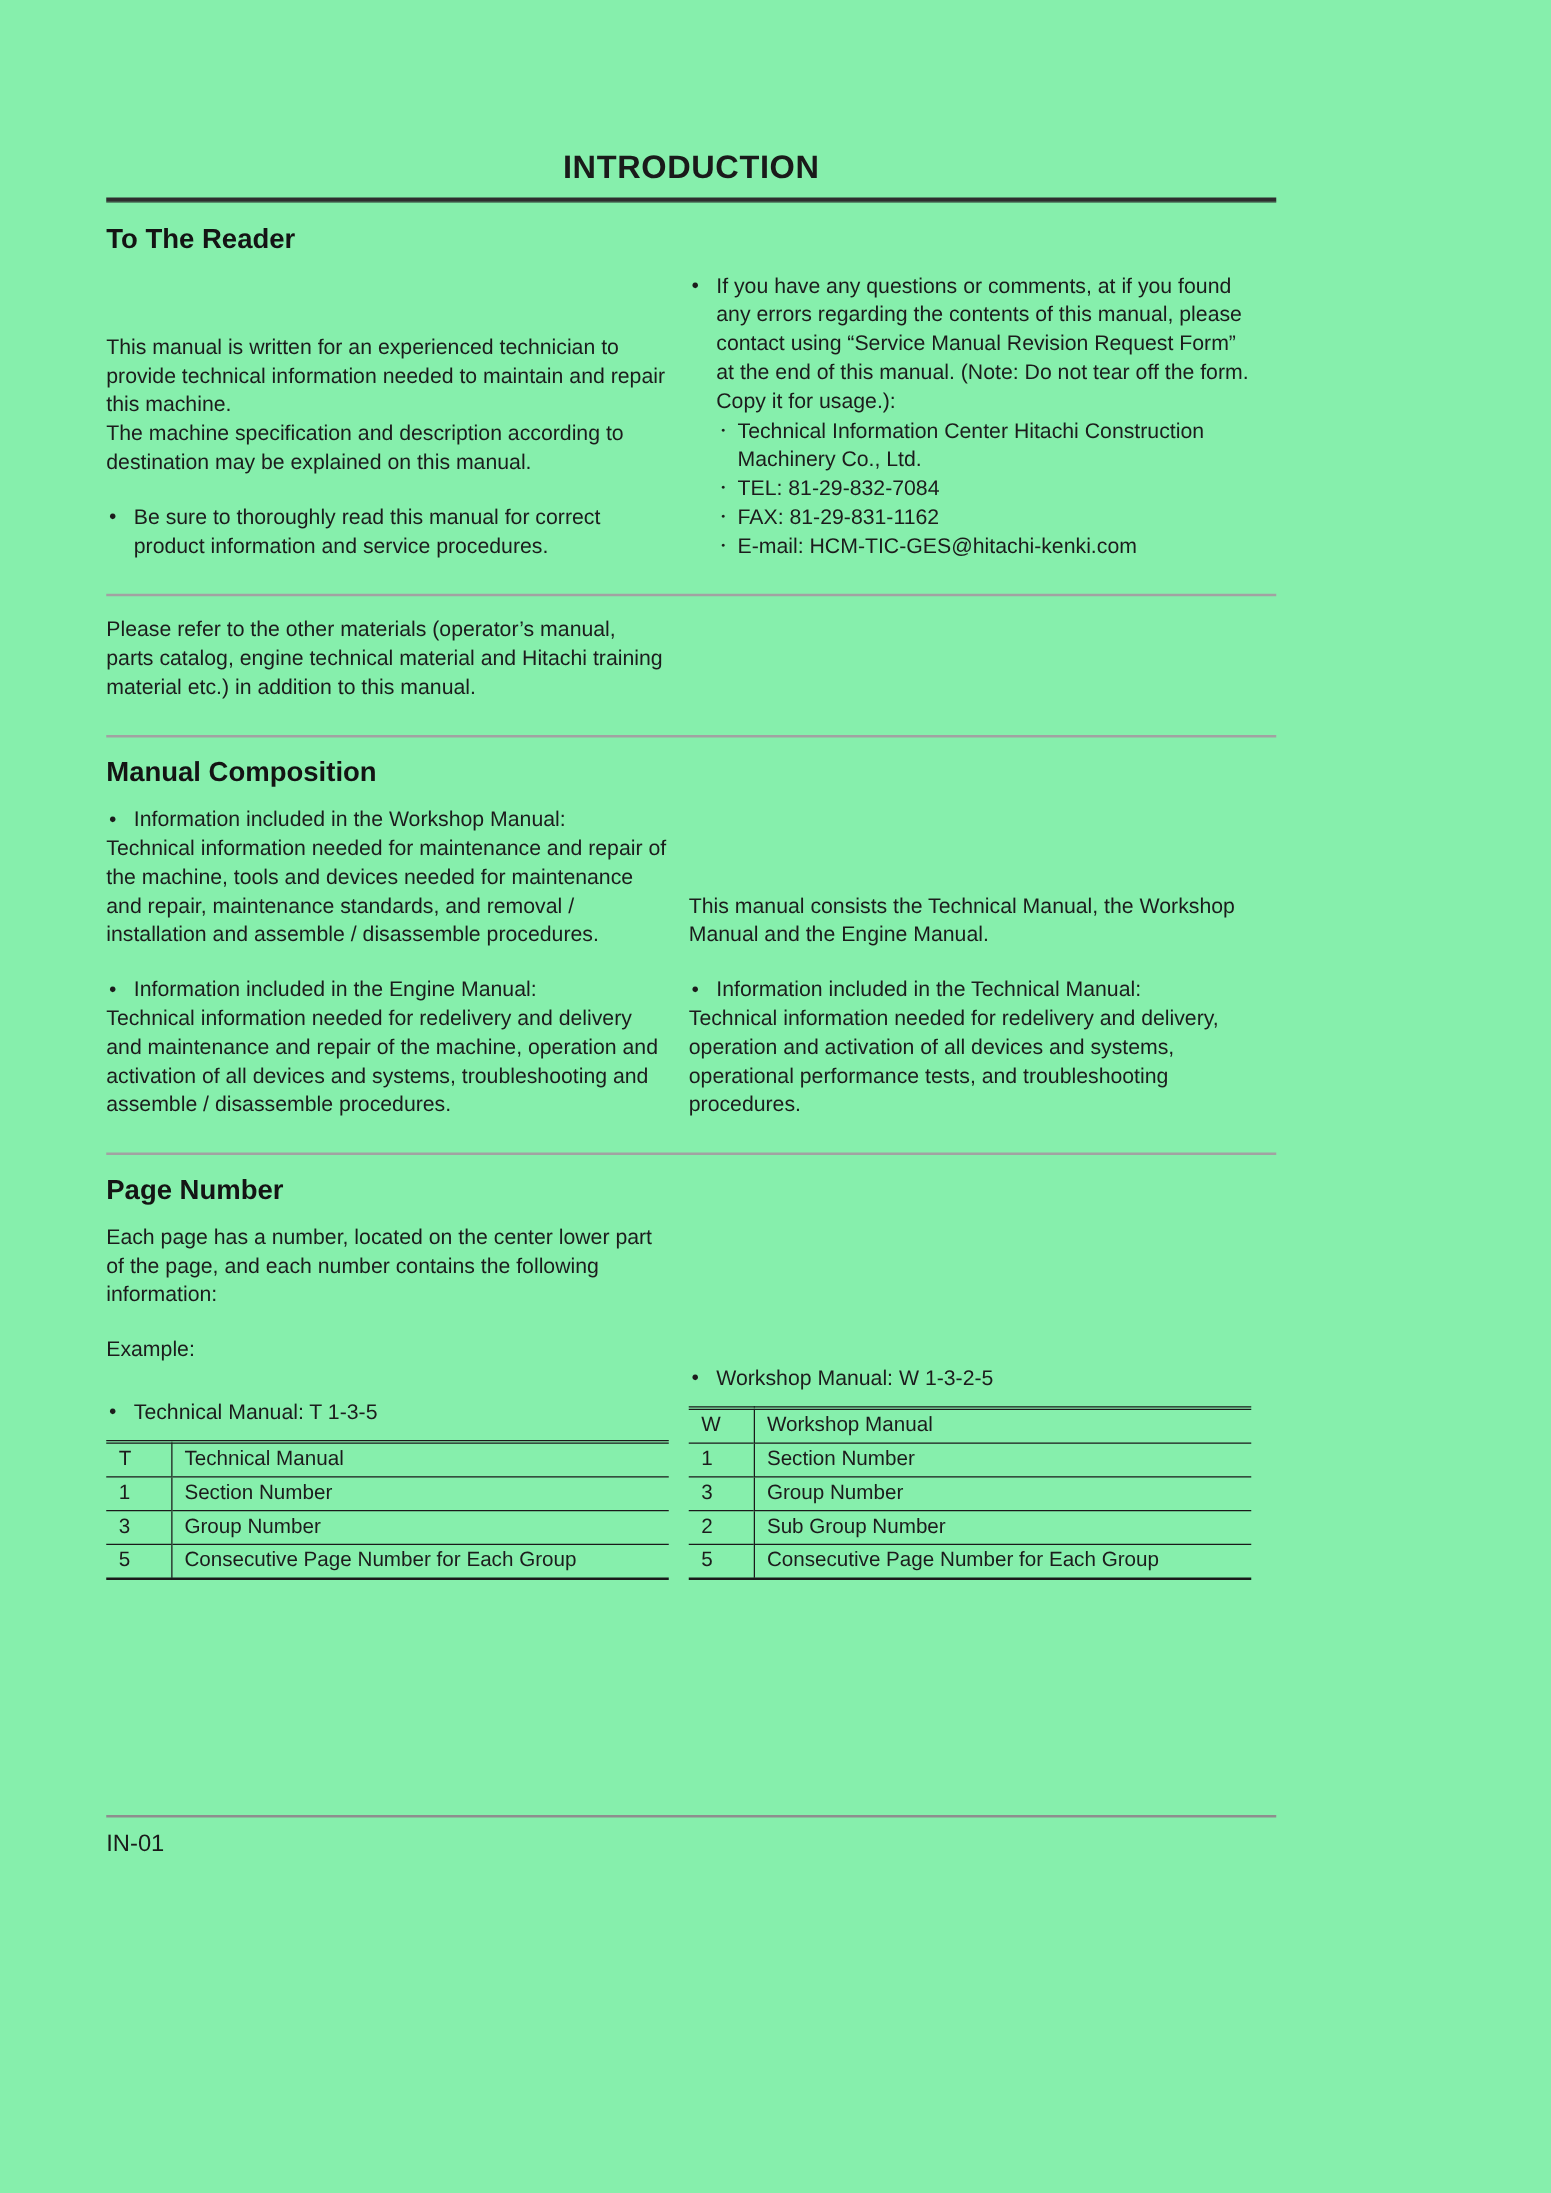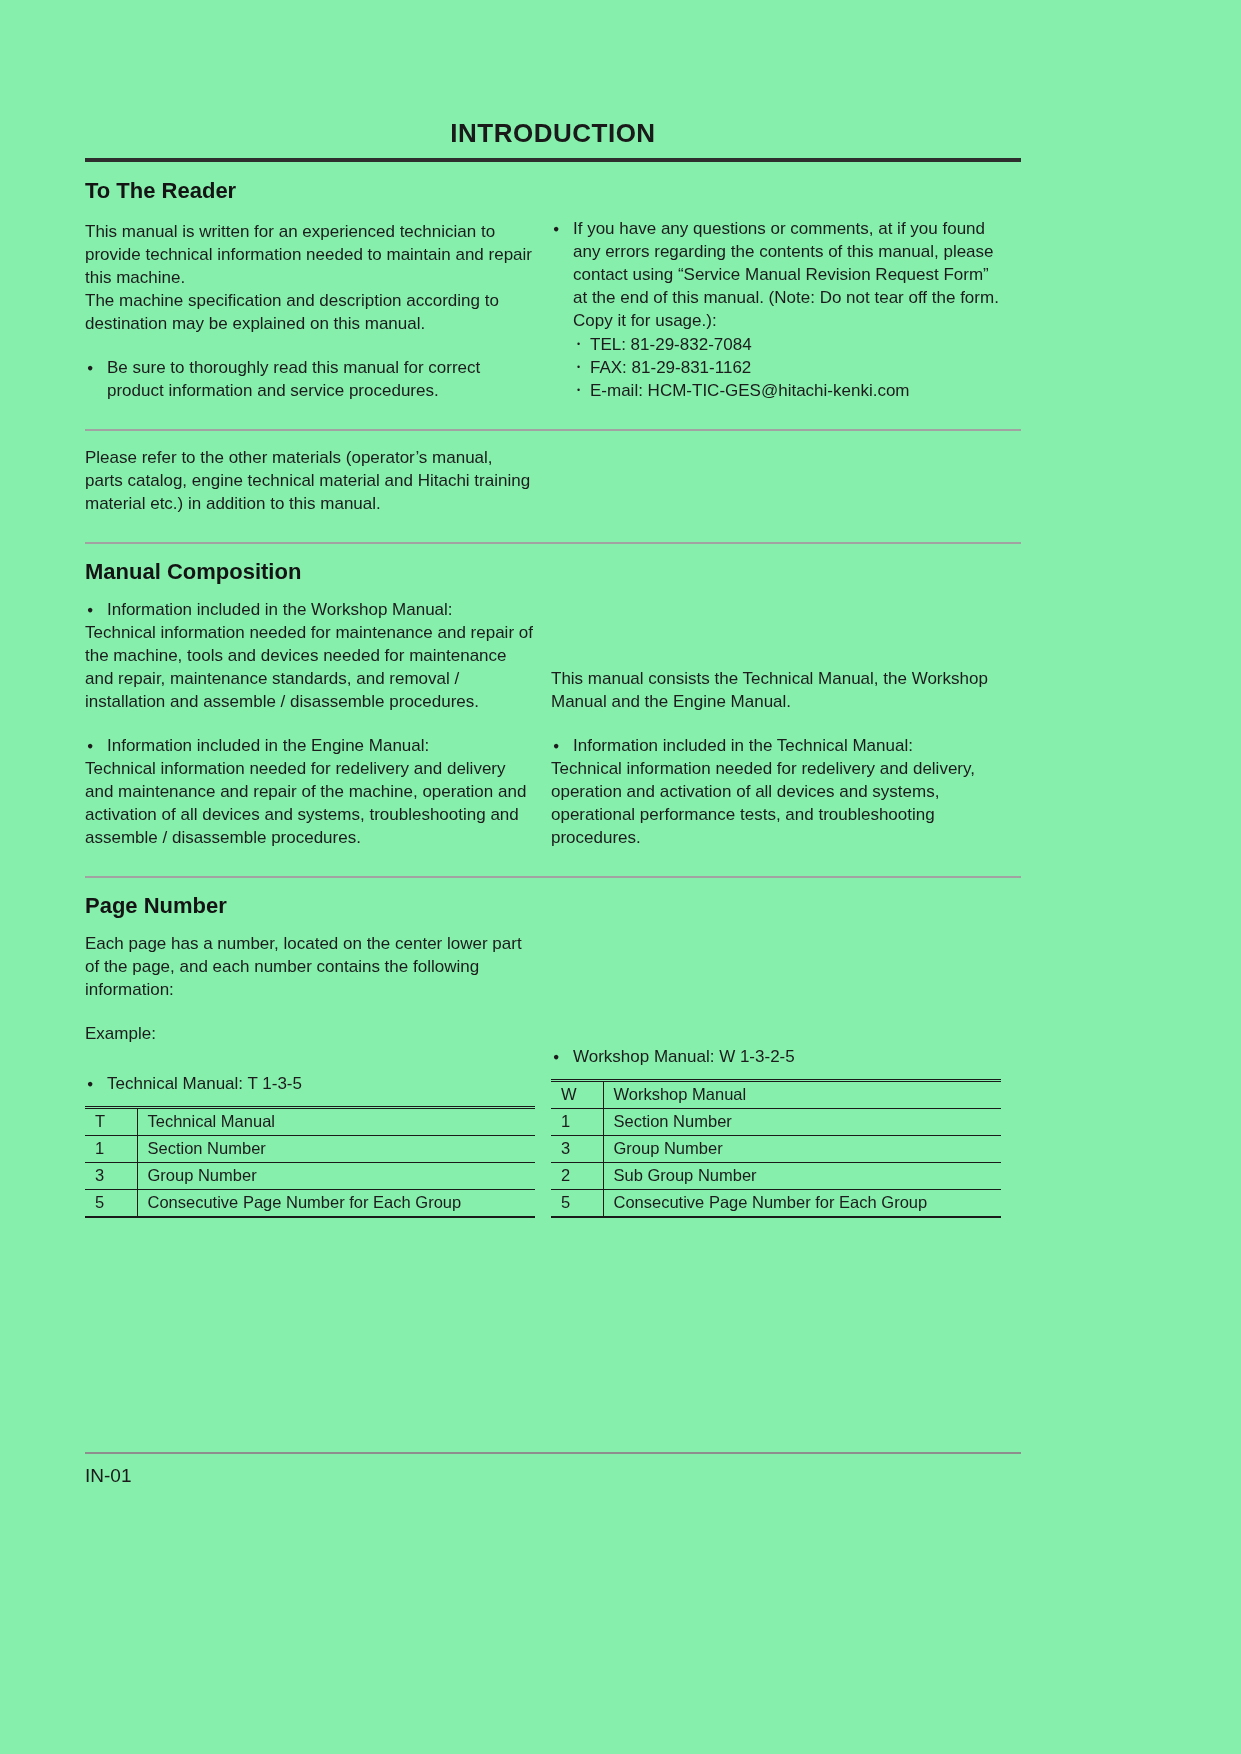--- a/index.html
+++ b/index.html
@@ -132,20 +132,24 @@
           </div>
         </div>
         <div class="col">
           <div class="bullet">
             <span class="dot"></span>
             <div>
               <span>If you have any questions or comments, at if you found any errors regarding the contents of this manual, please contact using “Service Manual Revision Request Form” at the end of this manual. (Note: Do not tear off the form. Copy it for usage.):</span>
               <div class="sub-list">
                 <div class="sub-bullet">
                   <span class="sdot"></span>
+                  <span>Technical Information Center Hitachi Construction Machinery Co., Ltd.</span>
+                </div>
+                <div class="sub-bullet">
+                  <span class="sdot"></span>
                   <span>TEL: 81-29-832-7084</span>
                 </div>
                 <div class="sub-bullet">
                   <span class="sdot"></span>
                   <span>FAX: 81-29-831-1162</span>
                 </div>
                 <div class="sub-bullet">
                   <span class="sdot"></span>
                   <span>E-mail: HCM-TIC-GES@hitachi-kenki.com</span>
                 </div>

